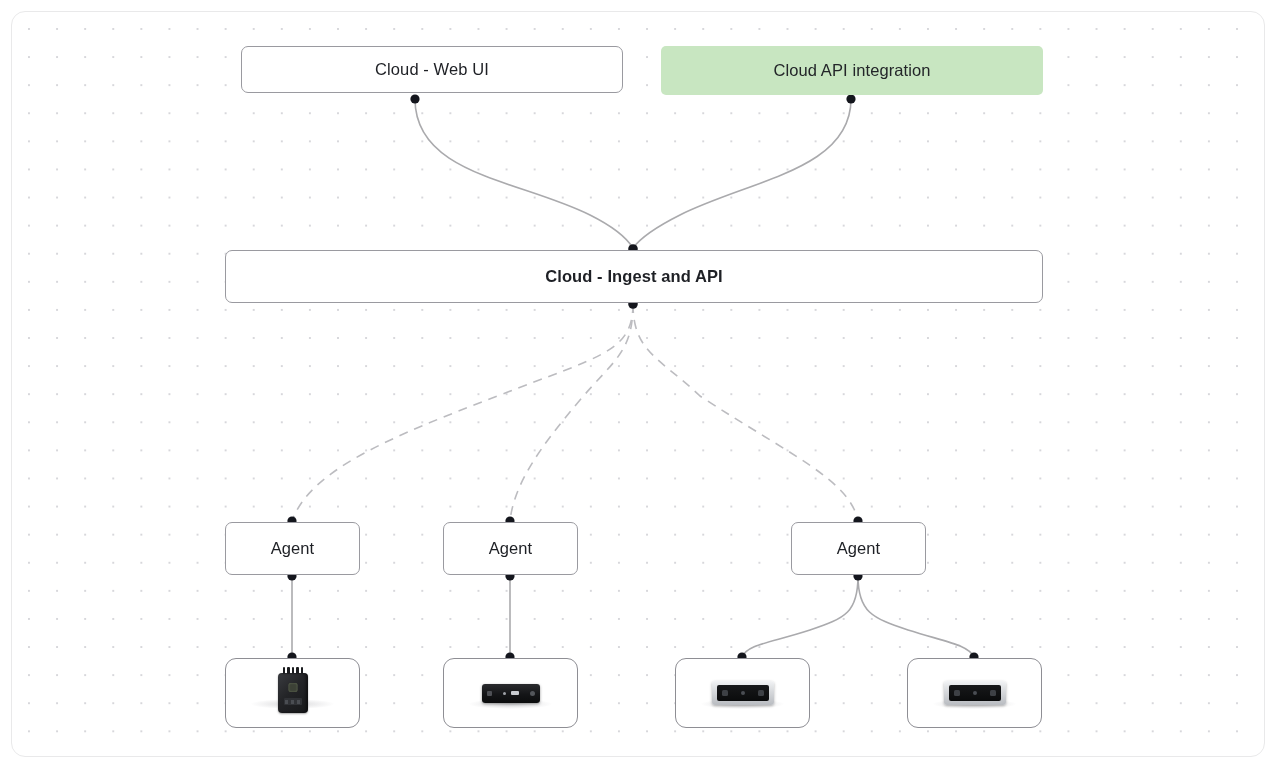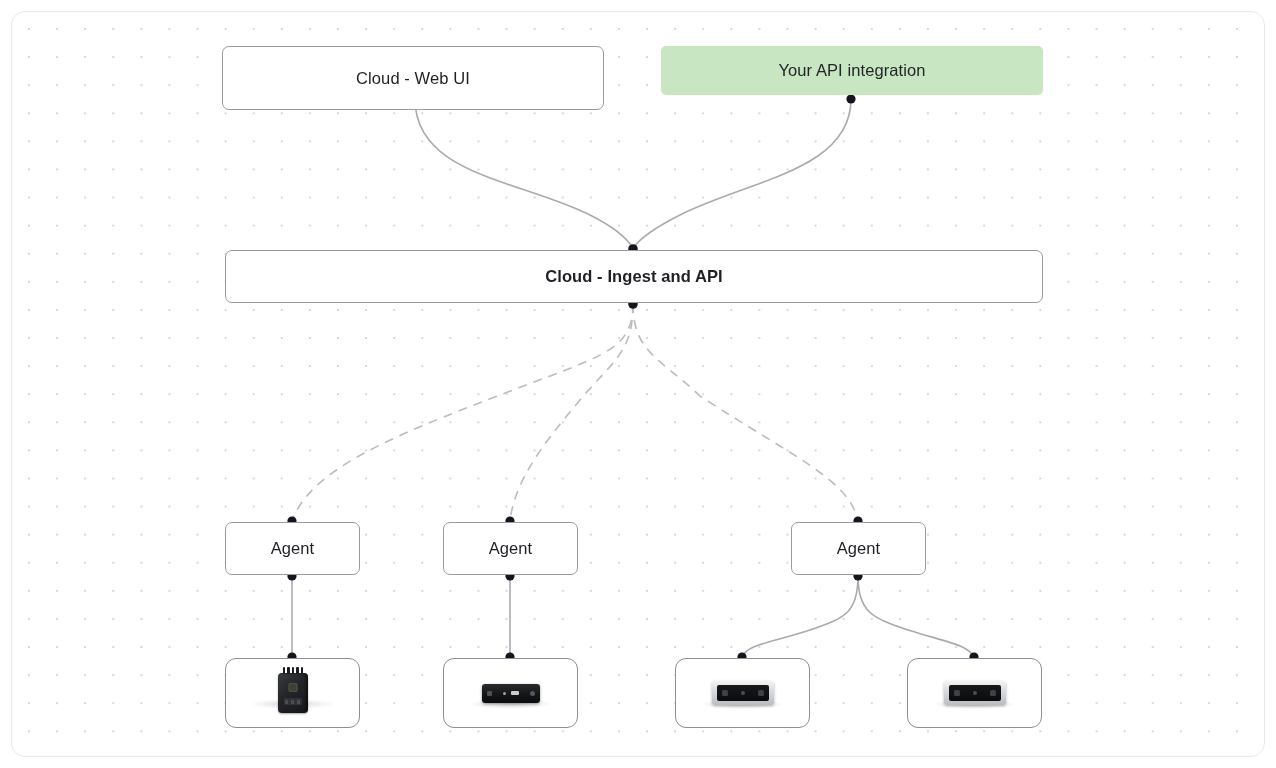--- a/index.html
+++ b/index.html
@@ -259,26 +259,26 @@
     <circle class="port" cx="510" cy="521" r="4.6"></circle>
     <circle class="port" cx="510" cy="576" r="4.6"></circle>
     <circle class="port" cx="858" cy="521" r="4.6"></circle>
     <circle class="port" cx="858" cy="576" r="4.6"></circle>
     <circle class="port" cx="292" cy="657" r="4.6"></circle>
     <circle class="port" cx="510" cy="657" r="4.6"></circle>
     <circle class="port" cx="742" cy="657" r="4.6"></circle>
     <circle class="port" cx="974" cy="657" r="4.6"></circle>
   </svg>
 
-  <div class="node" style="left:222px; top:46px; width:382px; height:64px;">
+  <div class="node" style="left:241px; top:46px; width:382px; height:47px;">
     <span class="node-label">Cloud - Web UI</span>
   </div>
 
   <div class="node green" style="left:661px; top:46px; width:382px; height:49px;">
-    <span class="node-label">Your API integration</span>
+    <span class="node-label">Cloud API integration</span>
   </div>
 
   <div class="node" style="left:225px; top:250px; width:818px; height:53px;font-weight:bold;">
     <span class="node-label">Cloud - Ingest and API</span>
   </div>
 
   <div class="node" style="left:225px; top:522px; width:135px; height:53px;">
     <span class="node-label">Agent</span>
   </div>
 

